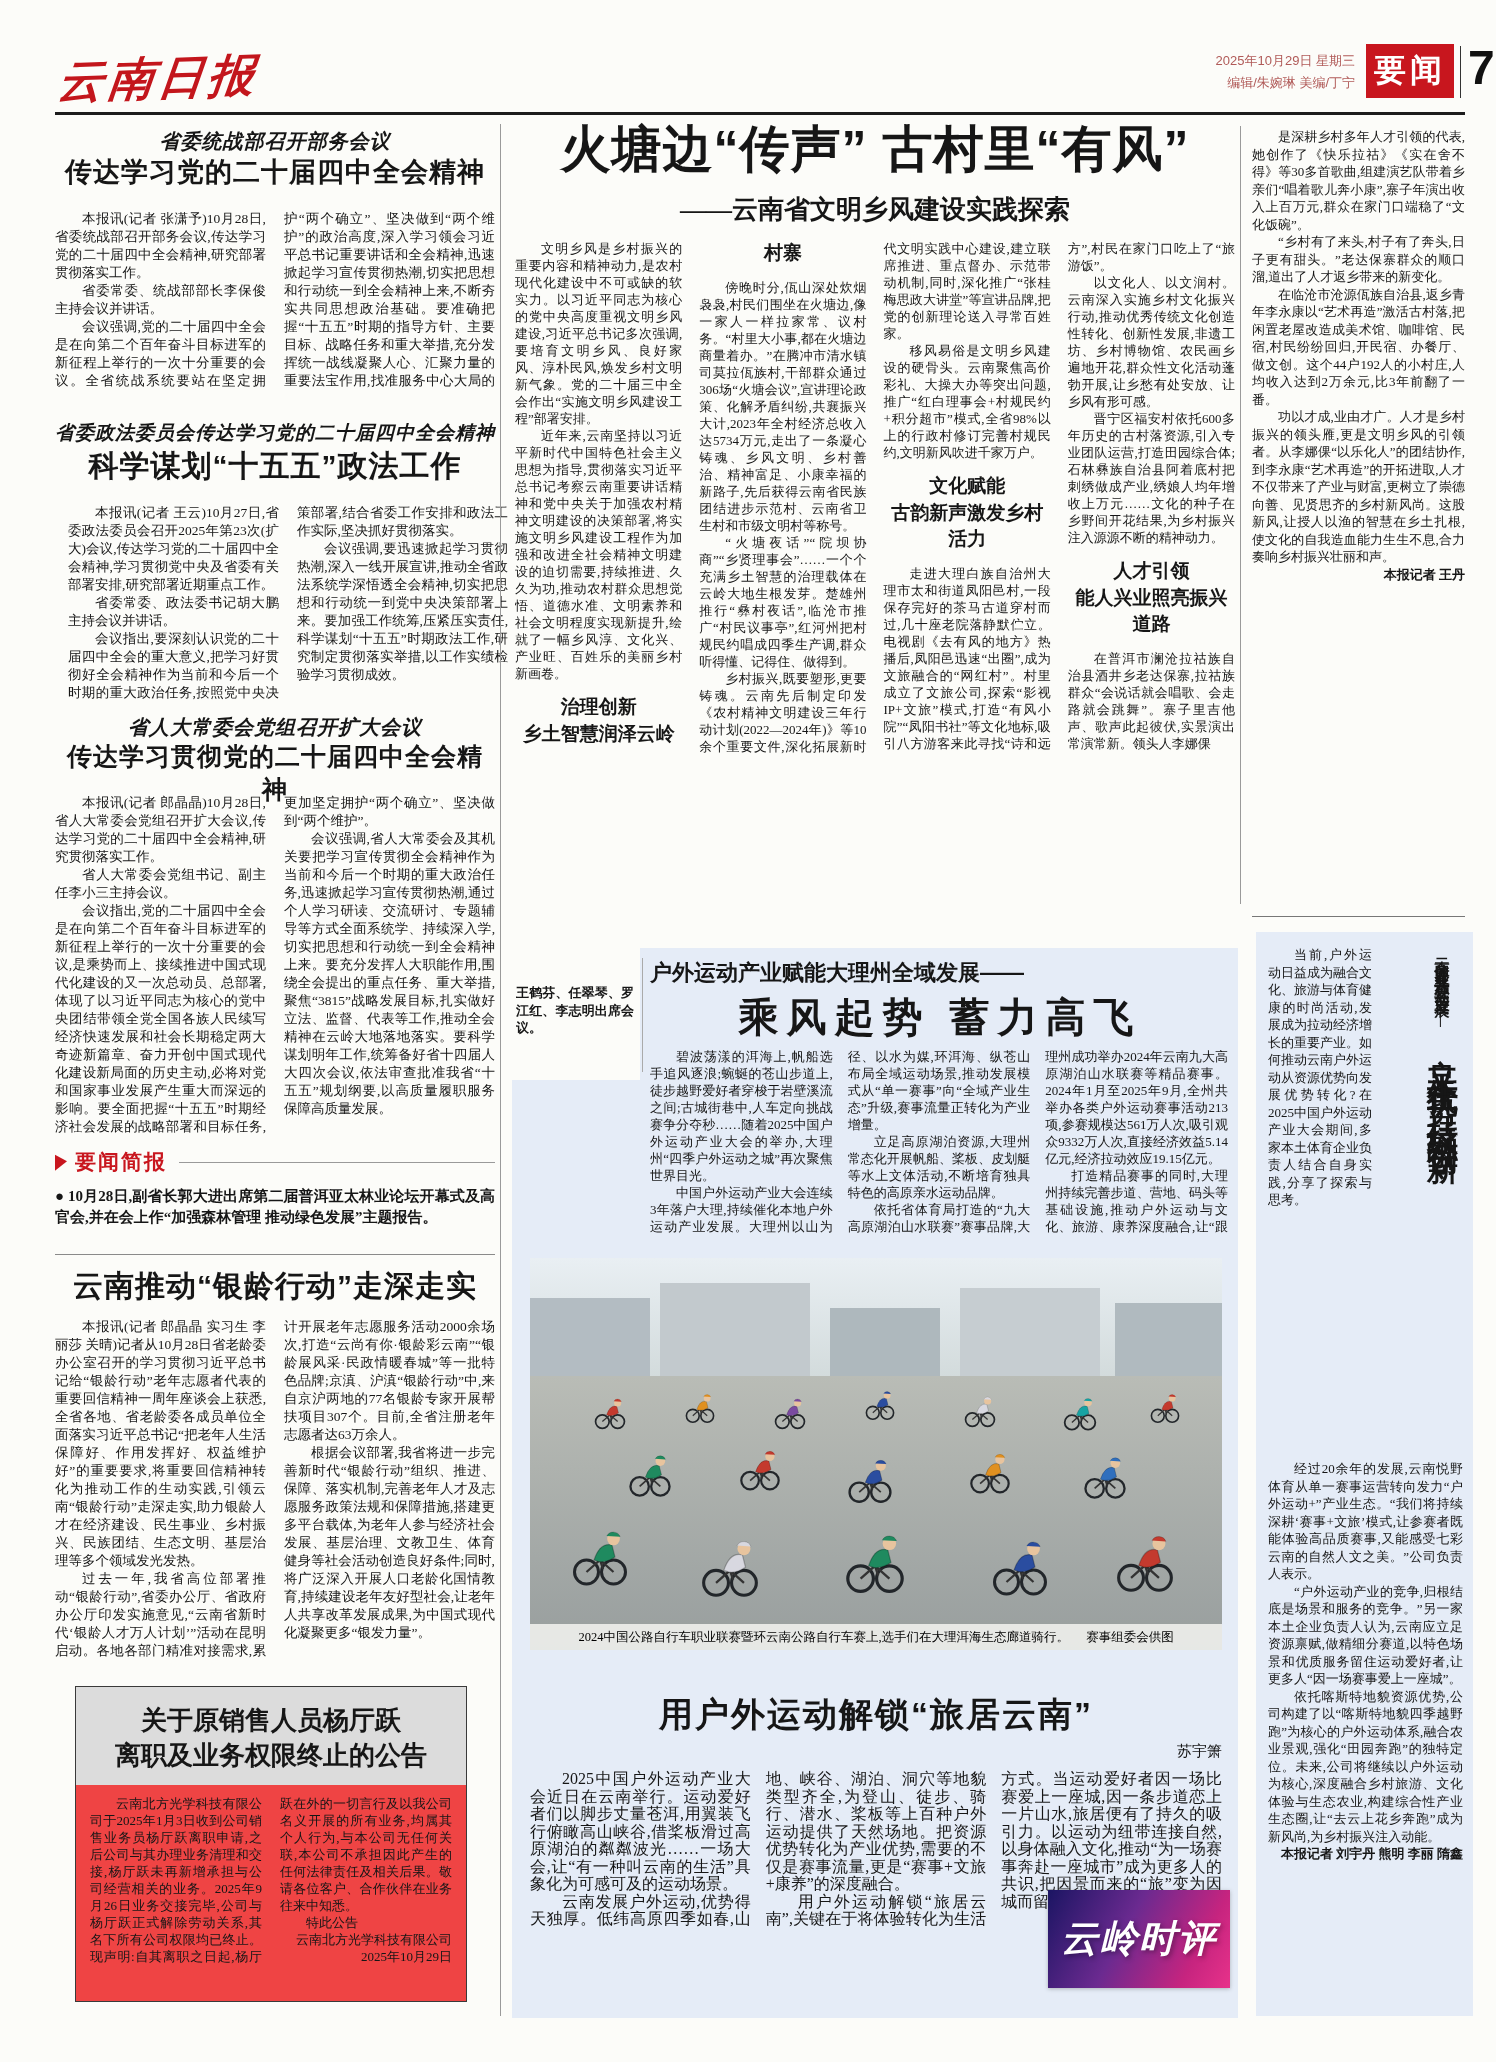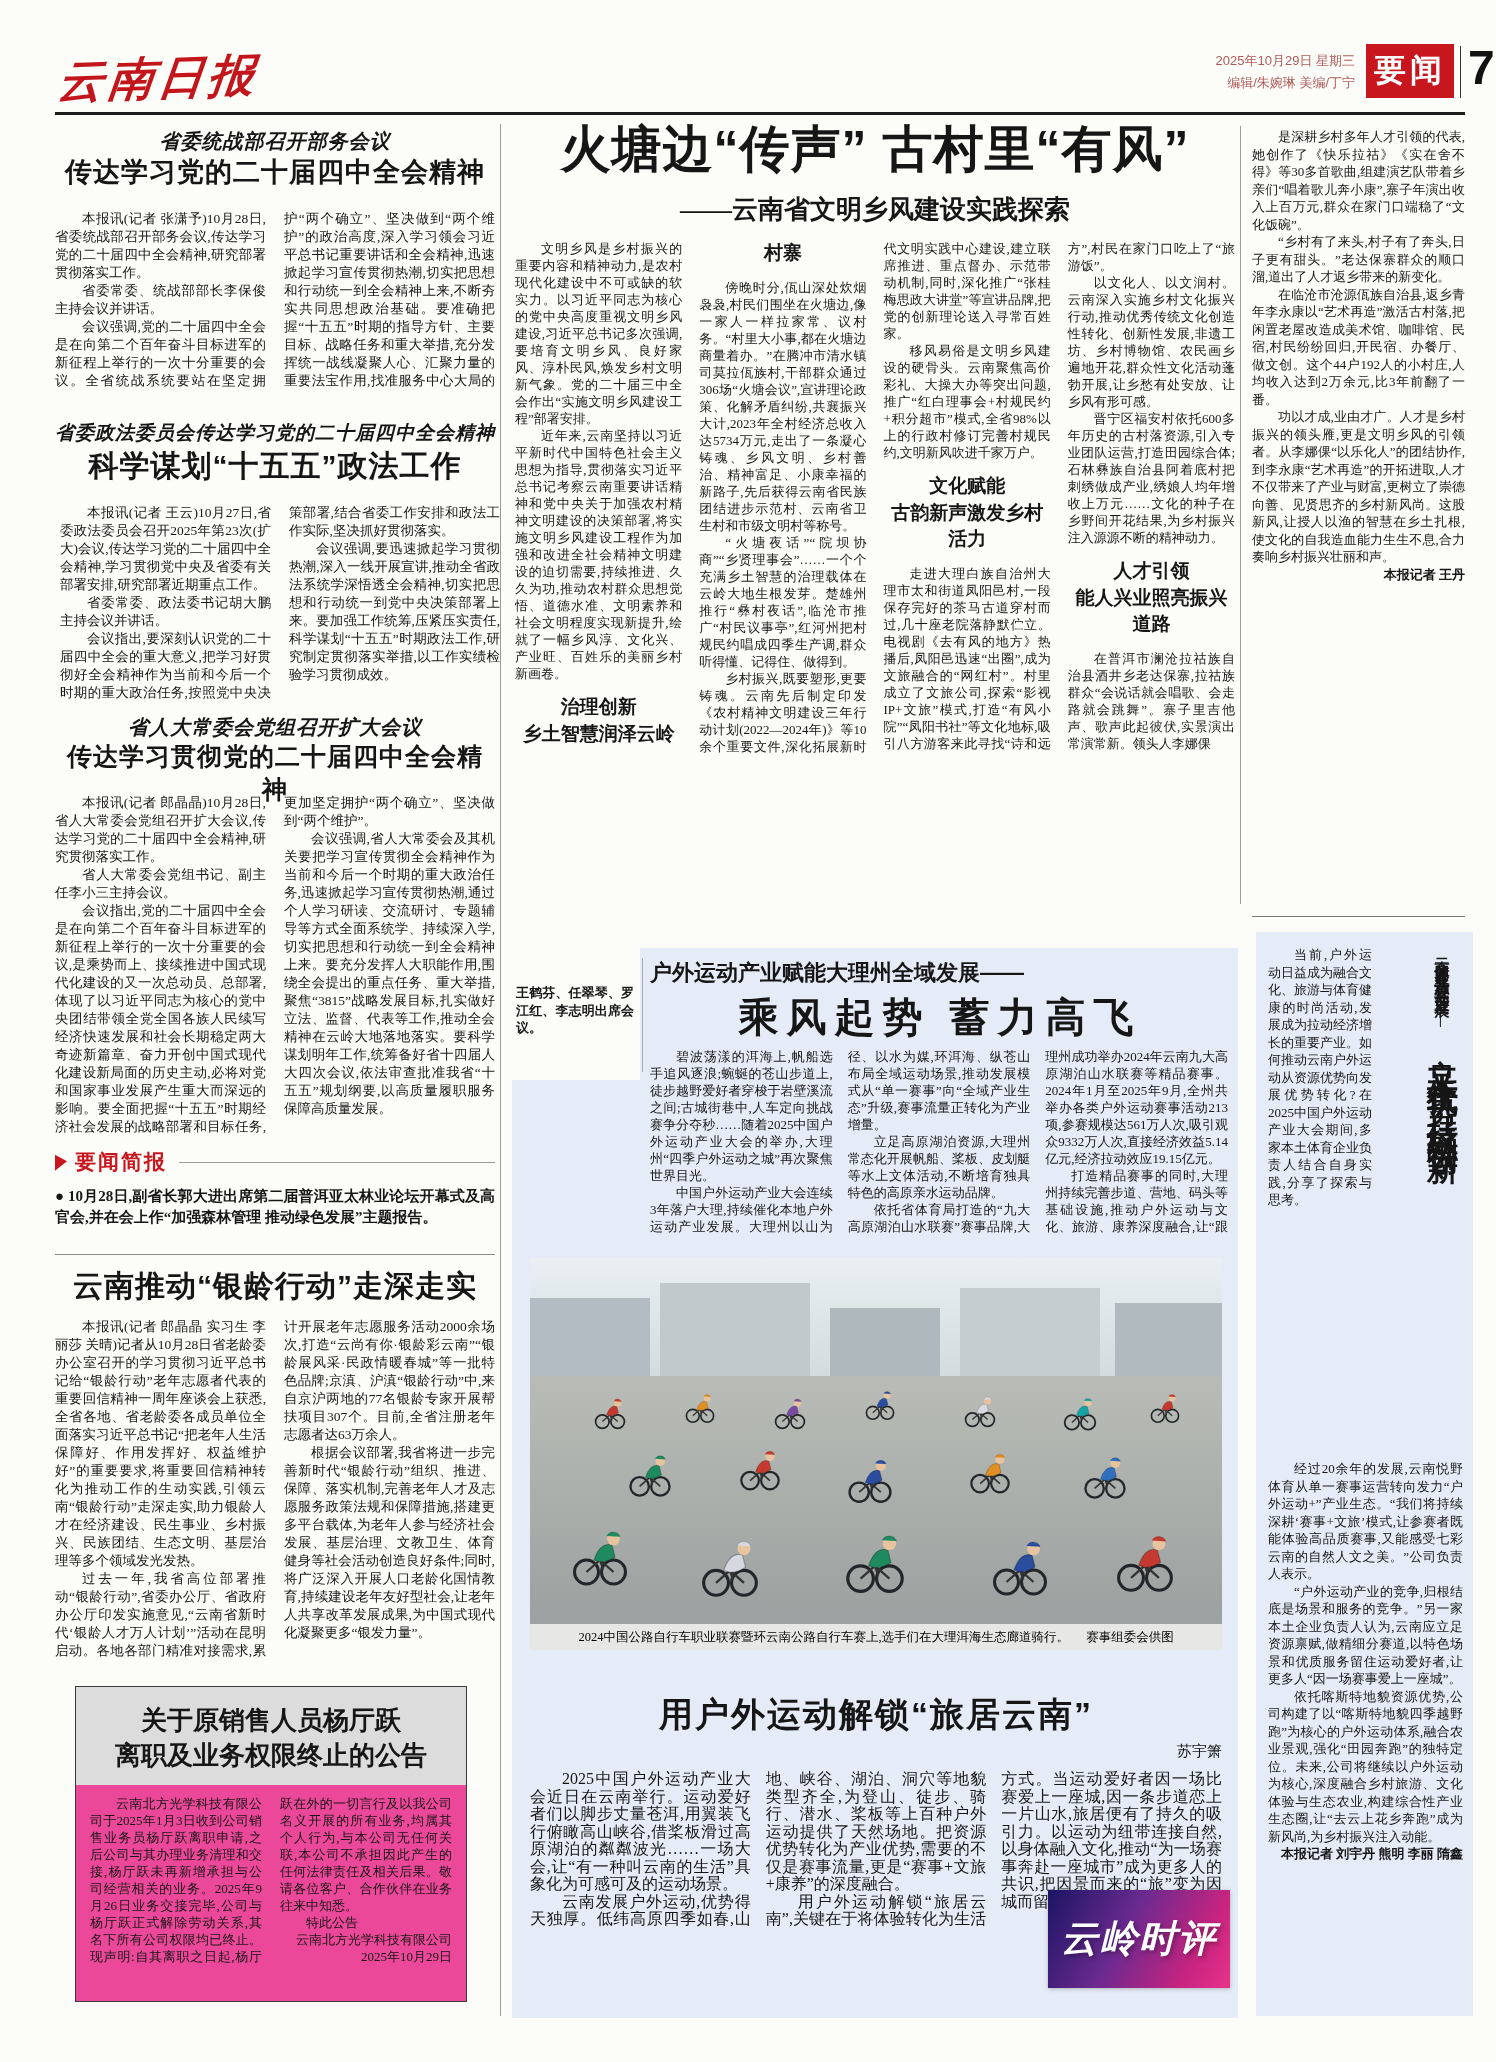--- a/index.html
+++ b/index.html
@@ -30,21 +30,21 @@
   .cols3{column-count:3;column-gap:15px;}
   .cols4{column-count:4;column-gap:17px;}
   
   .brief-hdr{display:flex;align-items:center;}
   .brief-chevron{width:0;height:0;border-left:12px solid #c8161e;border-top:8px solid transparent;
                  border-bottom:8px solid transparent;transform:skewY(-8deg);}
   .brief-label{color:#c8161e;font-family:"Liberation Sans",sans-serif;font-weight:900;font-size:21px;margin-left:8px;letter-spacing:2px;}
   .brief-line{flex:1;border-top:1px solid #9a9a9a;margin-left:12px;}
   .brief-body{font-size:15px;line-height:21px;text-align:justify;font-weight:600;}
   
-  .notice{border:1px solid #3a3a3a;background:#ec4899;}
+  .notice{border:1px solid #3a3a3a;background:#ef4444;}
   .notice-hd{background:#dcdcdc;text-align:center;padding:16px 6px 12px 6px;}
   .notice-hd .t{font-family:"Liberation Sans",sans-serif;font-weight:900;font-size:26px;line-height:1.35;}
   
   .panel{background:#e5ecf7;}
   .bigtitle{font-family:"Liberation Sans","DejaVu Sans",sans-serif;font-weight:900;text-align:center;}
   .photo-caption{position:absolute;left:0;right:0;bottom:0;background:rgba(252,252,248,0.78);
                  font-size:12.5px;line-height:26px;height:26px;text-align:center;color:#000000;}
   
   .vwrap{writing-mode:vertical-rl;height:506px;}
   .vkicker{font-size:15px;letter-spacing:3px;font-weight:700;}
@@ -76,21 +76,21 @@
   <div class="abs kicker" style="left:55px;top:128px;width:440px;">省委统战部召开部务会议</div>
   <div class="abs atitle" style="left:55px;top:154px;width:440px;font-size:27px;">传达学习党的二十届四中全会精神</div>
   <div class="abs body-text cols2" style="left:55px;top:210px;width:440px;height:196px;">
       <p>本报讯(记者 张潇予)10月28日,省委统战部召开部务会议,传达学习党的二十届四中全会精神,研究部署贯彻落实工作。</p>
       <p>省委常委、统战部部长李保俊主持会议并讲话。</p>
       <p>会议强调,党的二十届四中全会是在向第二个百年奋斗目标进军的新征程上举行的一次十分重要的会议。全省统战系统要站在坚定拥护“两个确立”、坚决做到“两个维护”的政治高度,深入学习领会习近平总书记重要讲话和全会精神,迅速掀起学习宣传贯彻热潮,切实把思想和行动统一到全会精神上来,不断夯实共同思想政治基础。要准确把握“十五五”时期的指导方针、主要目标、战略任务和重大举措,充分发挥统一战线凝聚人心、汇聚力量的重要法宝作用,找准服务中心大局的结合点、发力点,立足岗位、建功立业,为“十五五”时期经济社会发展广泛凝心聚力。</p>
     </div>
 
   <div class="abs kicker" style="left:55px;top:420px;width:440px;font-size:19px;">省委政法委员会传达学习党的二十届四中全会精神</div>
   <div class="abs atitle" style="left:55px;top:446px;width:440px;font-size:30px;">科学谋划“十五五”政法工作</div>
-  <div class="abs body-text cols2" style="left:60px;top:504px;width:440px;height:198px;">
+  <div class="abs body-text cols2" style="left:68px;top:504px;width:440px;height:198px;">
       <p>本报讯(记者 王云)10月27日,省委政法委员会召开2025年第23次(扩大)会议,传达学习党的二十届四中全会精神,学习贯彻党中央及省委有关部署安排,研究部署近期重点工作。</p>
       <p>省委常委、政法委书记胡大鹏主持会议并讲话。</p>
       <p>会议指出,要深刻认识党的二十届四中全会的重大意义,把学习好贯彻好全会精神作为当前和今后一个时期的重大政治任务,按照党中央决策部署,结合省委工作安排和政法工作实际,坚决抓好贯彻落实。</p>
       <p>会议强调,要迅速掀起学习贯彻热潮,深入一线开展宣讲,推动全省政法系统学深悟透全会精神,切实把思想和行动统一到党中央决策部署上来。要加强工作统筹,压紧压实责任,科学谋划“十五五”时期政法工作,研究制定贯彻落实举措,以工作实绩检验学习贯彻成效。</p>
     </div>
 
   <div class="abs kicker" style="left:55px;top:714px;width:440px;">省人大常委会党组召开扩大会议</div>
   <div class="abs atitle" style="left:55px;top:740px;width:440px;font-size:25px;">传达学习贯彻党的二十届四中全会精神</div>
   <div class="abs body-text cols2" style="left:55px;top:794px;width:440px;height:352px;">
       <p>本报讯(记者 郎晶晶)10月28日,省人大常委会党组召开扩大会议,传达学习党的二十届四中全会精神,研究贯彻落实工作。</p>

